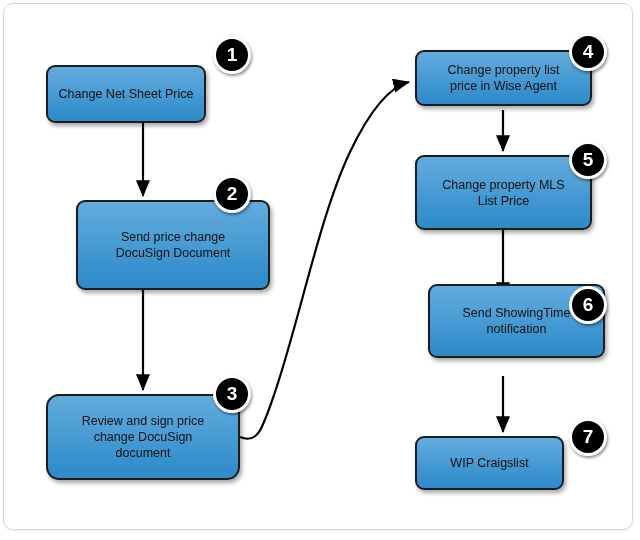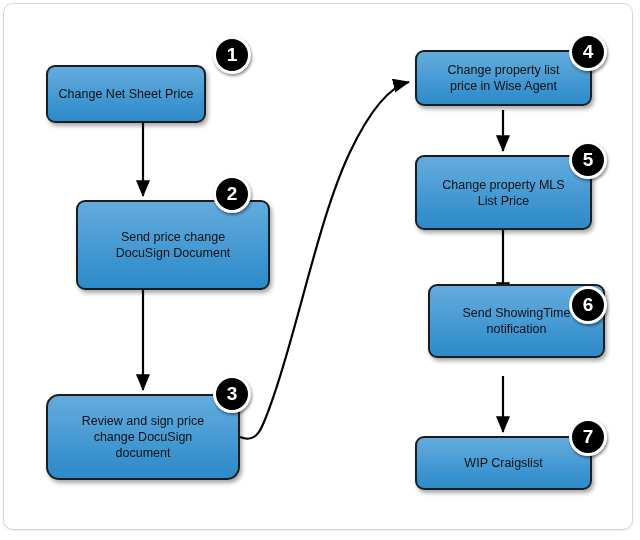--- a/index.html
+++ b/index.html
@@ -151,20 +151,20 @@
   </div>
 
   <div class="node" style="left:415px; top:284px; width:177px; height:74px;margin-left:13px;">
     <span>Send ShowingTime
 notification</span>
   </div>
   <div class="badge" style="left:569px; top:286px;">
     <span>6</span>
   </div>
 
-  <div class="node" style="left:415px; top:436px; width:177px; height:54px;">
+  <div class="node" style="left:415px; top:436px; width:149px; height:54px;">
     <span>WIP Craigslist</span>
   </div>
   <div class="badge" style="left:569px; top:418px;">
     <span>7</span>
   </div>
 
 </div>
 
 </body></html>

